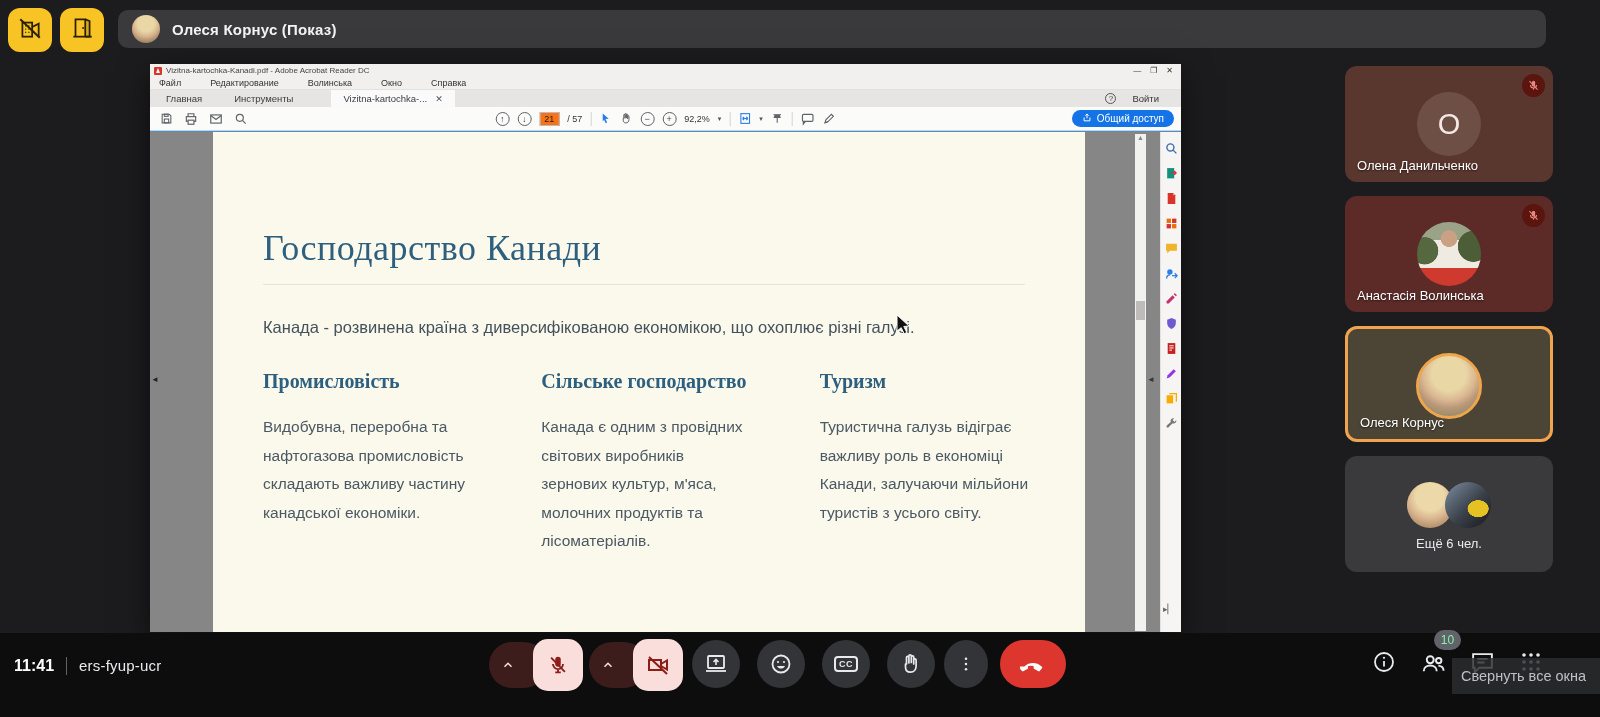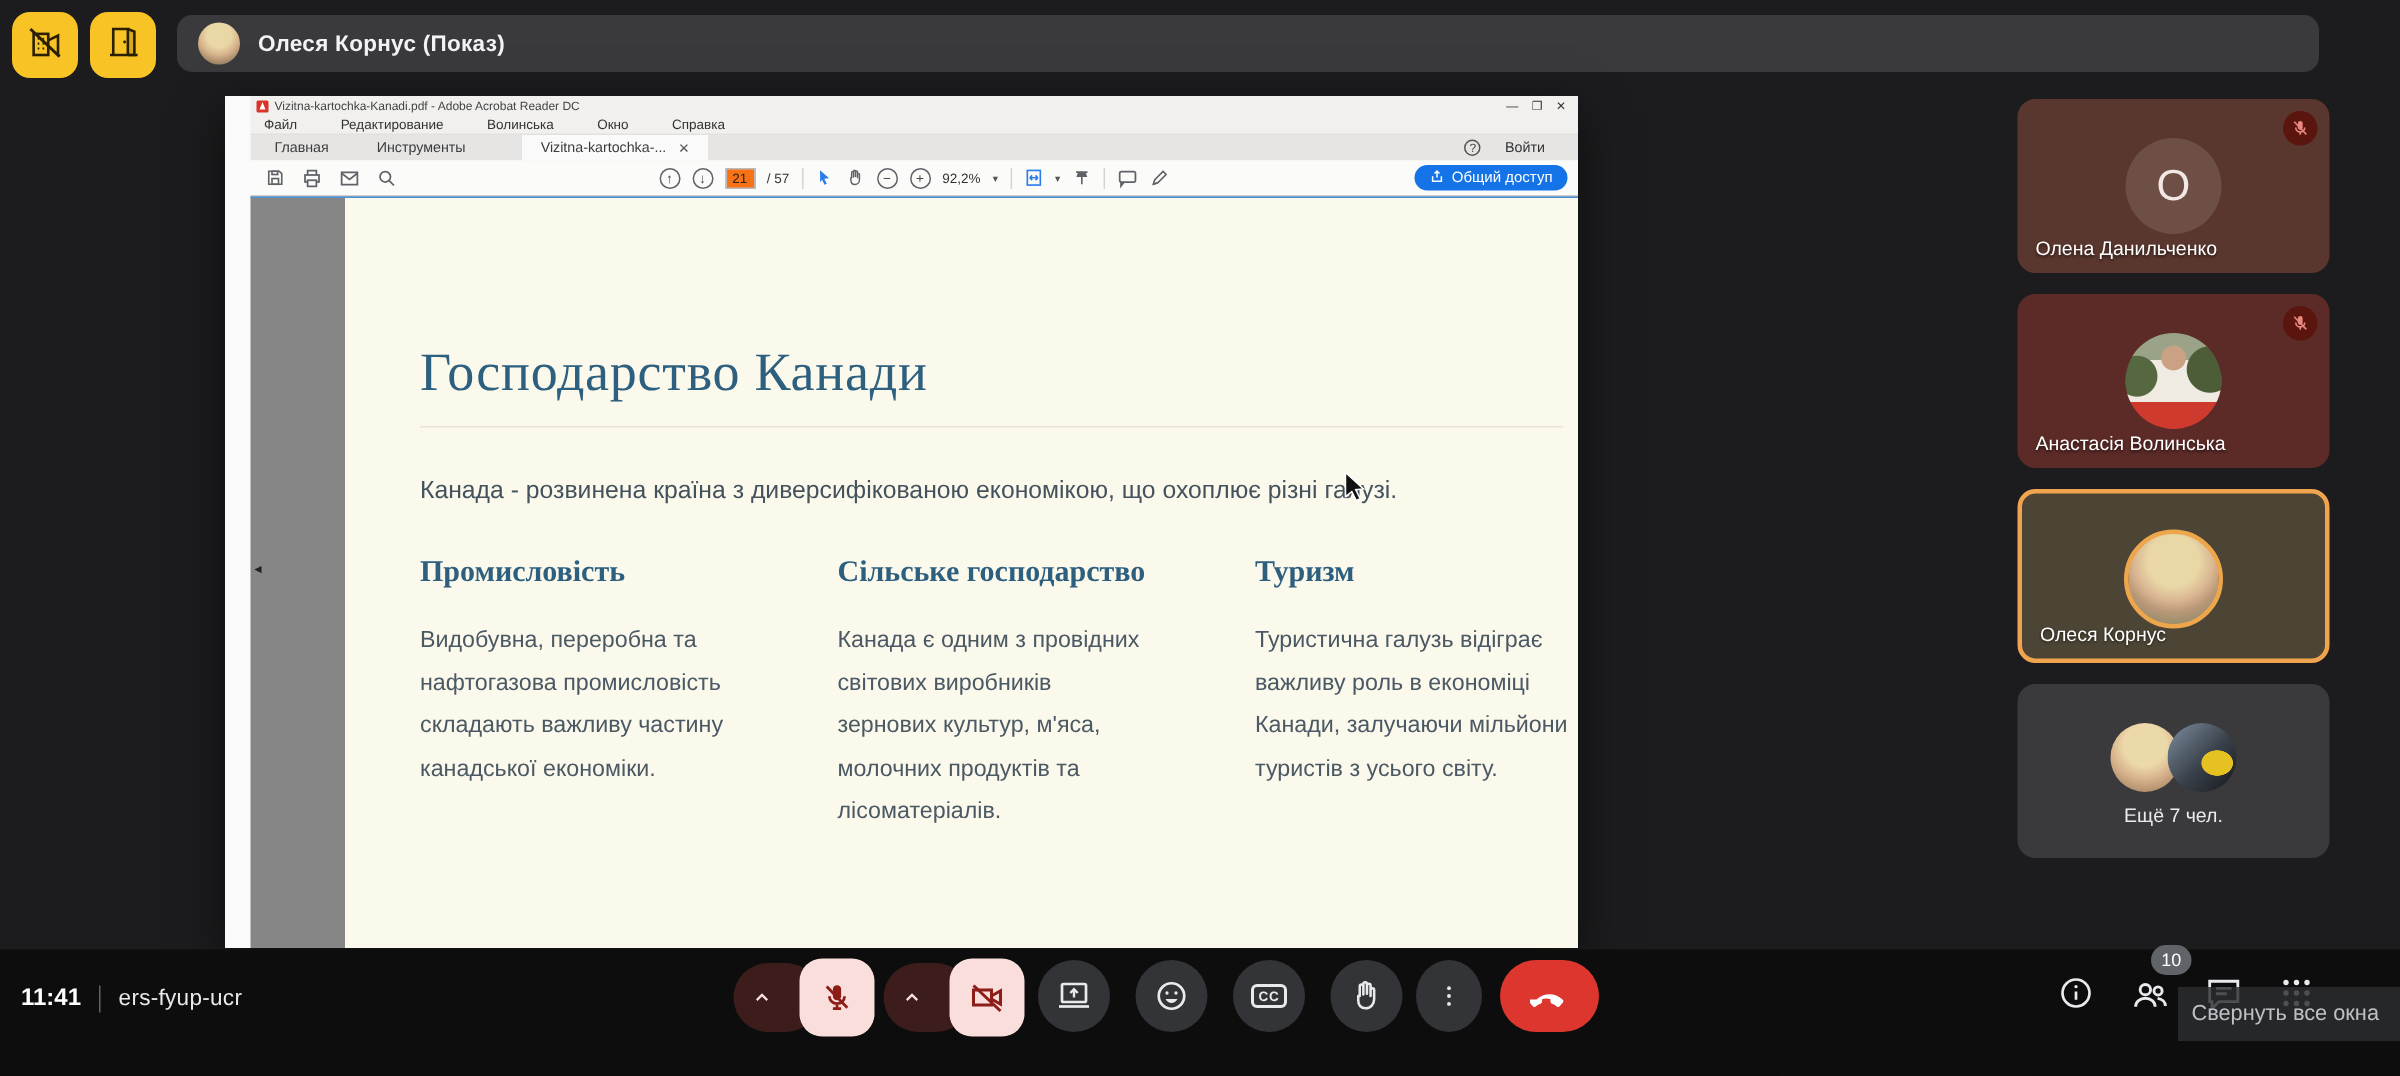--- a/index.html
+++ b/index.html
@@ -10,22 +10,22 @@
   
   .ybtn { position:absolute; top:8px; width:44px; height:44px; border-radius:12px;
           background:#f7c325; display:flex; align-items:center; justify-content:center; cursor:pointer; }
   .presenter-pill { position:absolute; left:118px; top:10px; width:1428px; height:38px;
           background:#3a3a3c; border-radius:10px; display:flex; align-items:center; gap:12px; padding-left:14px; }
   .presenter-pill .ava { width:28px; height:28px; border-radius:50%;
           background:radial-gradient(circle at 50% 30%, #e9d7a6 0 34%, #d8b48c 55%, #a98d6d 75%, #6d7258 100%); }
   .presenter-pill .nm { color:#f1f3f4; font-size:15px; font-weight:700; letter-spacing:.2px; }
 
   
-  .win { position:absolute; left:150px; top:64px; width:902px; height:568px; background:#fafafa;
-         box-shadow:0 10px 30px rgba(0,0,0,.55); font-family:"Liberation Sans",sans-serif;padding-left:17px; }
+  .win { position:absolute; left:150px; top:64px; width:1031px; height:568px; background:#fafafa;
+         box-shadow:0 10px 30px rgba(0,0,0,.55); font-family:"Liberation Sans",sans-serif; }
   .titlebar { height:13px; background:#f1f0ef; display:flex; align-items:center; padding:0 4px; gap:4px; }
   .titlebar .ttl { font-size:8px; color:#444; white-space:nowrap; }
   .adobe-ic { width:8px; height:8px; background:#d9332a; border-radius:1px; position:relative; flex:0 0 auto;}
   .adobe-ic:after{content:"";position:absolute;left:2px;top:1.5px;border-left:2px solid transparent;border-right:2px solid transparent;border-bottom:5px solid #fff;}
   .wctl { margin-left:auto; display:flex; gap:9px; padding-right:4px; }
   .wctl span { font-size:8px; color:#333; line-height:13px; cursor:pointer; }
   .menubar { height:13px; background:#f1f0ef; display:flex; align-items:center; gap:29px; padding-left:9px; border-bottom:1px solid #e2e1e0;}
   .menubar span { font-size:9px; color:#333; cursor:pointer; }
   .tabbar { height:17px; background:#e6e5e4; display:flex; align-items:stretch; }
   .tab { font-size:9.5px; color:#3c3c3c; display:flex; align-items:center; padding:0 16px; cursor:pointer; }
@@ -118,21 +118,21 @@
   .split .lite { position:absolute; left:44px; top:-1px; width:50px; height:52px; background:#f9dedc;
                  border-radius:15px; display:flex; align-items:center; justify-content:center; cursor:pointer; }
   .round { width:48px; height:48px; border-radius:50%; background:#333437; display:flex;
            align-items:center; justify-content:center; cursor:pointer; }
   .endcall { width:66px; height:48px; border-radius:24px; background:#dc362e; display:flex;
              align-items:center; justify-content:center; cursor:pointer; }
   .cc-badge { border:2px solid #e8eaed; border-radius:4px; color:#e8eaed; font-size:9px; font-weight:700;
               padding:1px 3px; letter-spacing:.5px; }
   .bb-right-ic { position:absolute; top:17px; cursor:pointer; }
   .count-badge { position:absolute; left:1434px; top:-3px; min-width:27px; height:20px; background:#606468;
-                 border-radius:10px; color:#ffffff; font-size:12px; font-weight:500; display:flex;
+                 border-radius:10px; color:#86efac; font-size:12px; font-weight:500; display:flex;
                  align-items:center; justify-content:center; padding:0 6px; }
   .tooltip { position:absolute; left:1452px; top:25px; width:160px; height:36px; background:rgba(44,45,48,.82);
              color:#bdc1c6; font-size:14.5px; display:flex; align-items:center; padding-left:9px; z-index:30; }
 </style>
 </head>
 <body>
 
 <div class="stage">
 
   <div class="ybtn" style="left:8px">
@@ -396,21 +396,21 @@
         </svg>
     </span>
     <span class="nm">Анастасія Волинська</span>
   </div>
 
   <div class="tile t4">
     <div class="grpava">
       <span class="a a1"></span>
       <span class="a a2"></span>
     </div>
-    <span class="cap">Ещё 7 чел.</span>
+    <span class="cap">Ещё 6 чел.</span>
   </div>
 
   <div class="bottombar">
     <div class="bb-left">
       <span class="clock">11:41</span>
       <span class="div"></span>
       <span class="code">ers-fyup-ucr</span>
     </div>
 
     <div class="ctl split" style="left:489px">

